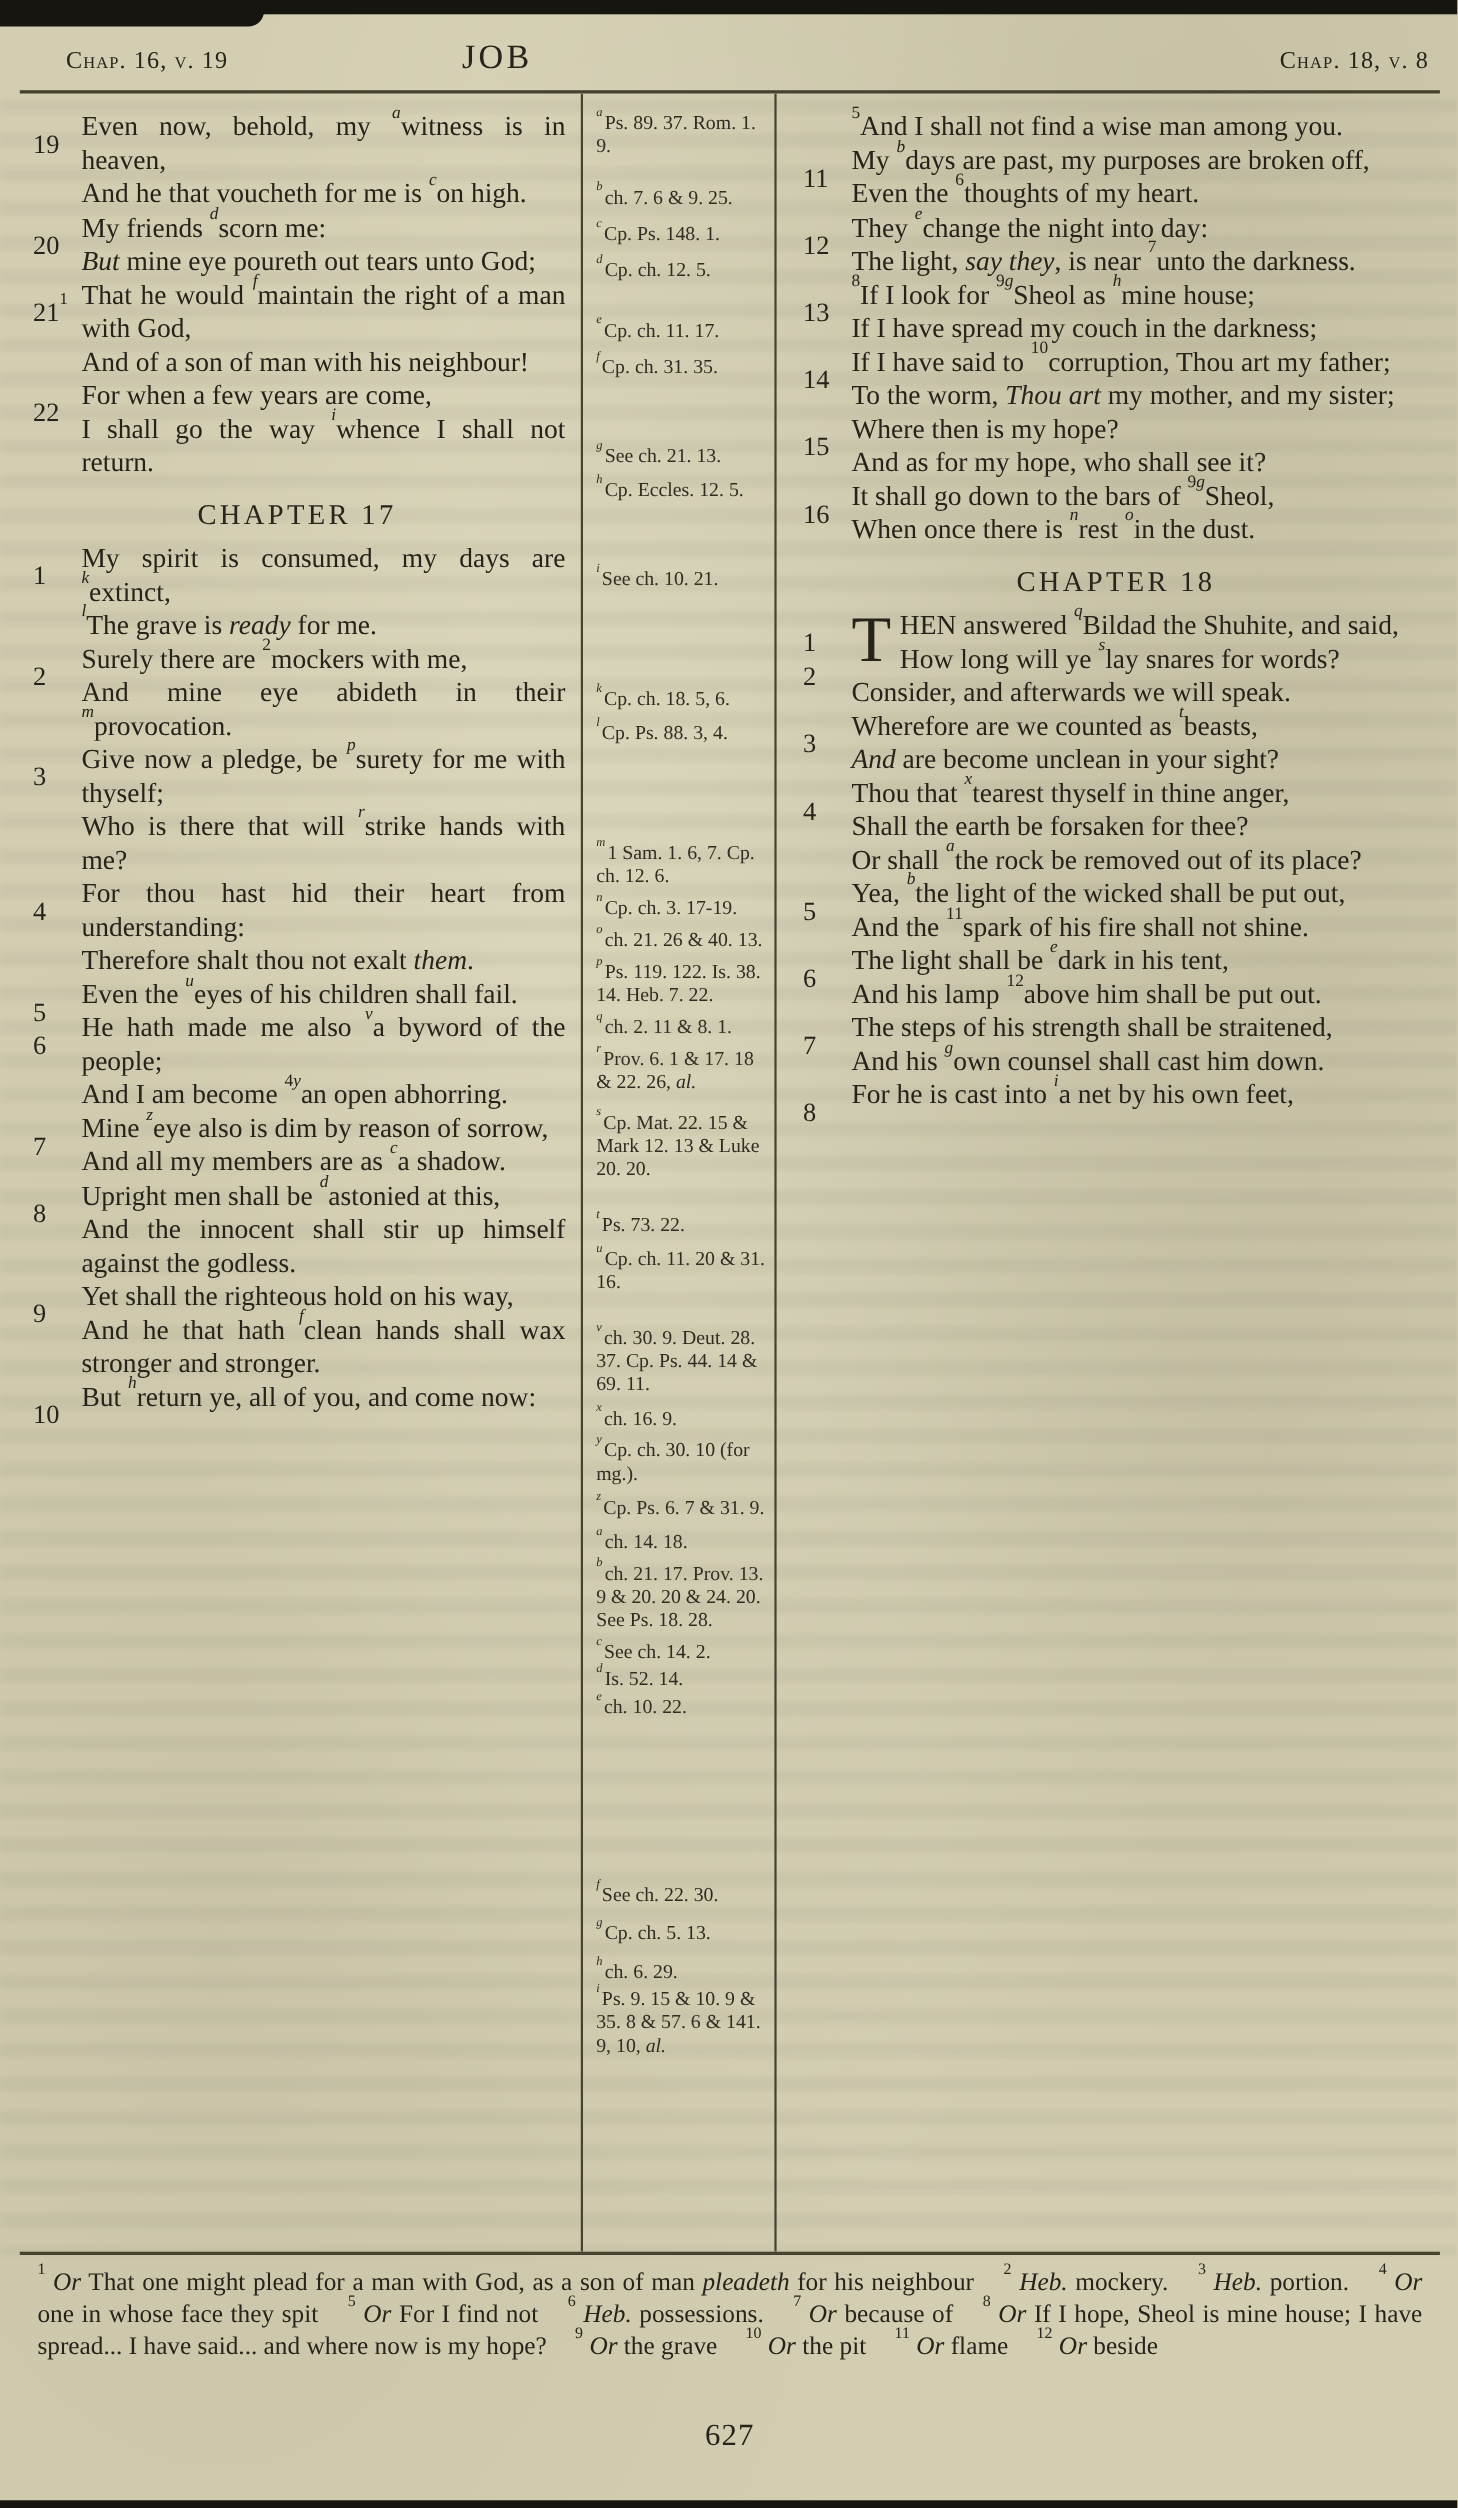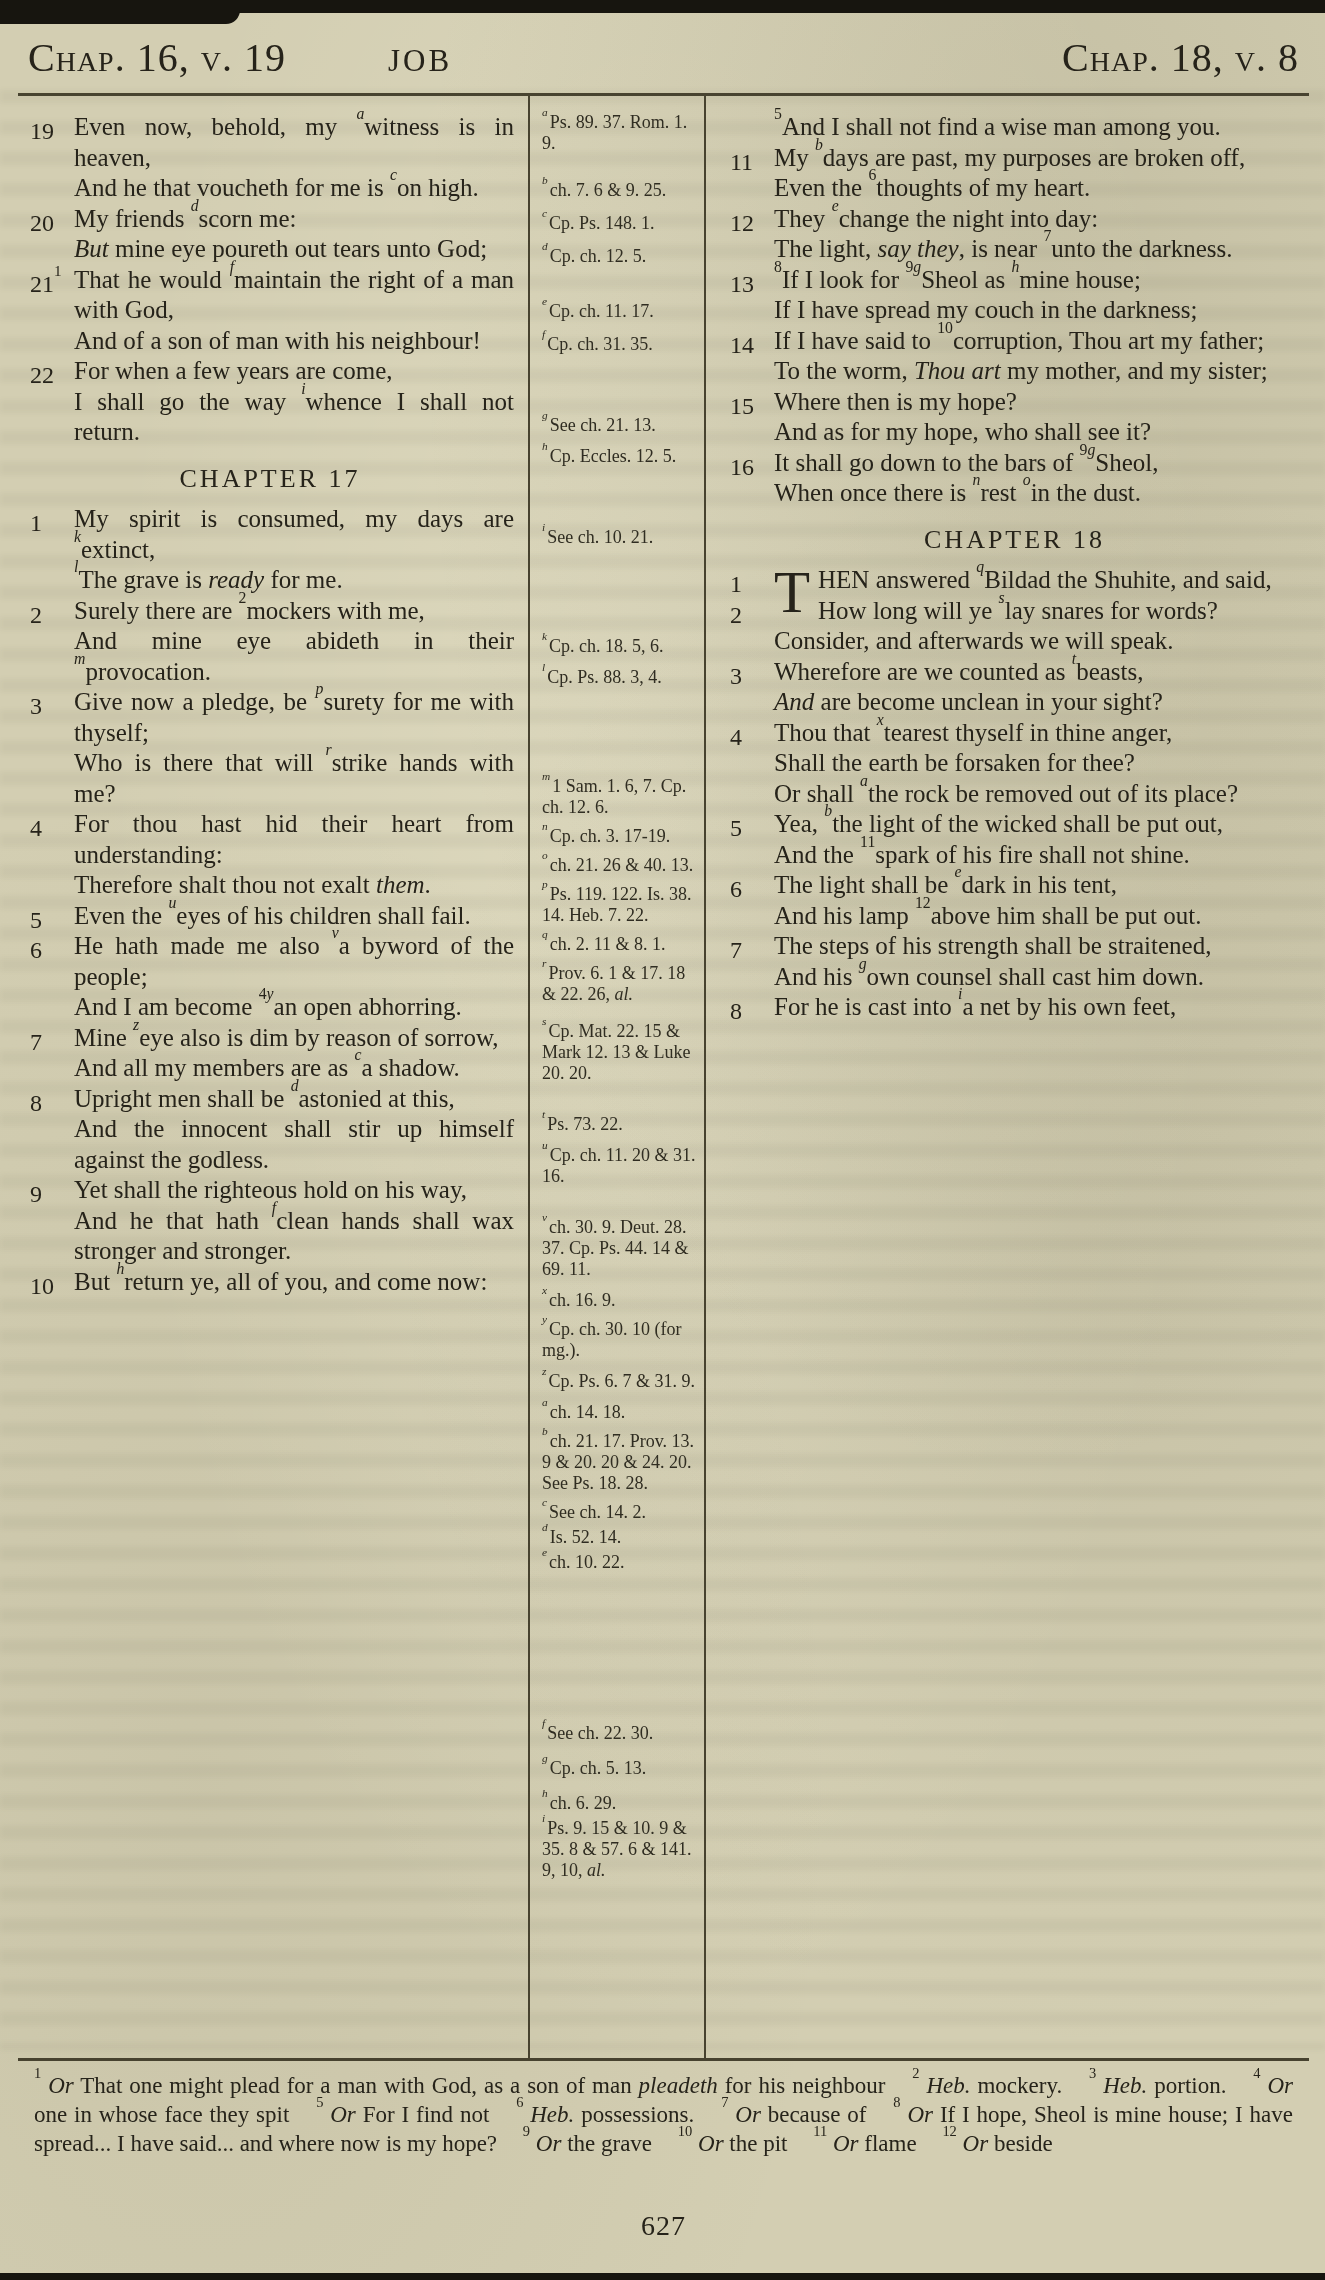--- a/index.html
+++ b/index.html
@@ -28,41 +28,41 @@
   }
   .scan-top{position:absolute;top:0;left:0;right:0;height:13px;background:#17150f;}
   .scan-corner{position:absolute;top:0;left:0;width:240px;height:24px;background:#17150f;border-radius:0 0 14px 0;}
   .scan-bottom{position:absolute;bottom:0;left:0;right:0;height:7px;background:#17150f;}
   .page{position:absolute;inset:0;padding:30px 12px 0 14px;}
   .header{
     display:flex;justify-content:space-between;align-items:baseline;
     padding:4px 10px 12px 10px;margin:0 4px;
     border-bottom:3px solid var(--rule);
   }
-  .running-head{font-variant:small-caps;font-size:40px;letter-spacing:1px;width:360px;}
+  .running-head{font-variant:small-caps;font-size:22px;letter-spacing:1px;width:360px;margin-left:32px;}
   .running-head.right{text-align:right;}
   .book-title{font-size:31px;letter-spacing:3px;text-align:left;flex:1;}
   .main{
     display:grid;grid-template-columns:510px 178px 1fr;
     height:1962px;overflow:hidden;margin:0 4px;
   }
   .text-col{
     padding:16px 14px 0 8px;
     font-size:25px;line-height:30.5px;
   }
   .right-col{padding-left:20px;padding-right:6px;}
   .ref-col{
     border-left:2px solid var(--rule);
     border-right:2px solid var(--rule);
     padding:16px 8px 0 12px;
     font-size:18px;line-height:21px;color:#2f2c21;
     overflow:hidden;
   }
   .verse{position:relative;padding-left:48px;}
-  .vnum{position:absolute;left:4px;top:4px;width:42px;font-size:24px;}
+  .vnum{position:absolute;left:4px;top:16px;width:42px;font-size:24px;}
   .vline{text-align:justify;}
   .vtext.flow{text-align:justify;}
   .chapter-heading{text-align:center;font-size:26px;letter-spacing:3px;margin:16px 0 10px 0;}
   .dropcap{float:left;font-size:59px;line-height:47px;margin:4px 8px 0 0;}
   .sup{font-size:63%;line-height:0;position:relative;top:-0.42em;}
   .sup.it{font-style:italic;}
   em{font-style:italic;}
   .ref{margin-top:0;}
   .ref .sup{margin-right:2px;}
   .footnotes{

